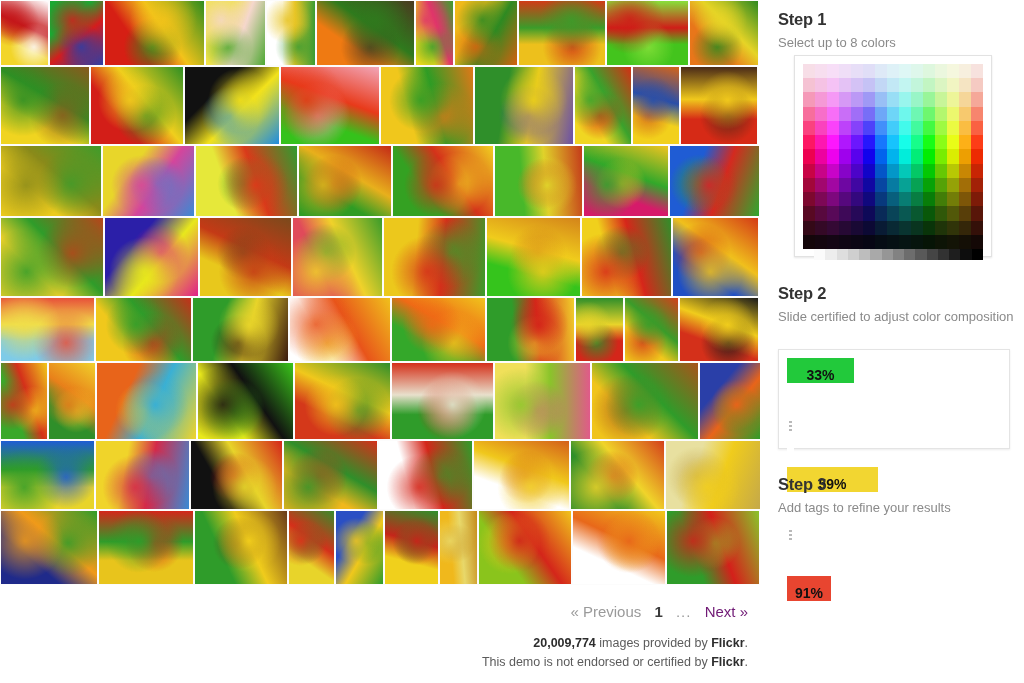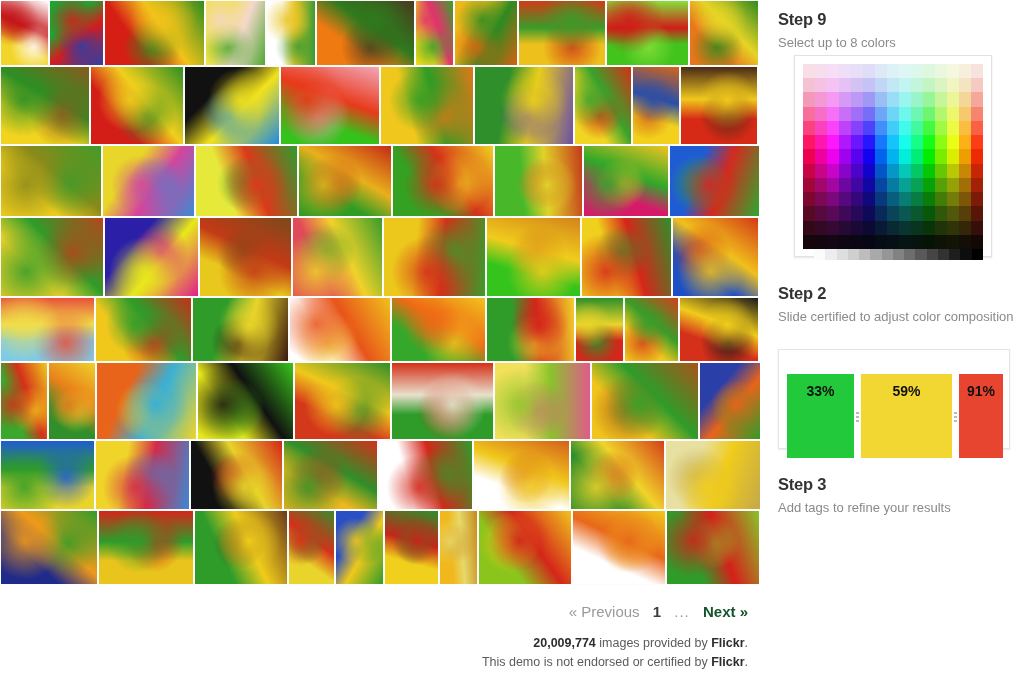--- a/index.html
+++ b/index.html
@@ -40,21 +40,21 @@
     position: absolute; left: 0; top: 603px;
     width: 748px;
     text-align: right;
     font-size: 15px;
     color: #9a9a9a;
   }
   #pager .pg { margin-left: 9px; }
   #pager .pg.muted { color: #9a9a9a; }
   #pager .pg.cur { color: #3b3b3b; font-weight: bold; }
   #pager .pg.dots { color: #9a9a9a; letter-spacing: 1px; }
-  #pager .pg.next { color: #14532d; font-weight: bold; }
+  #pager .pg.next { color: #701a75; font-weight: normal; }
 
   #credits {
     position: absolute; left: 0; top: 634px;
     width: 748px;
     text-align: right;
     font-size: 12.5px;
     color: #5b5b5b;
     line-height: 19px;
   }
   #credits b { color: #2d2d2d; font-weight: bold; }
@@ -100,23 +100,24 @@
   
   #step2 { position: absolute; left: 8px; top: 284px; width: 246px; }
   #slider-card {
     position: absolute; left: 8px; top: 349px;
     width: 232px; height: 100px;
     background: #ffffff;
     border: 1px solid #e4e4e4;
     box-shadow: 0 1px 2px rgba(0,0,0,0.08);
   }
   #slider-track {
-    position: absolute; left: 8px; top: 24px;
+    position: absolute; left: 8px; top: 8px;
     width: 216px; height: 107px;
     display: flex;
+    flex-direction: column;
   }
   .seg {
     position: relative;
     height: 84px;
     text-align: center;
     color: #111111;
     font-size: 14px;
     font-weight: bold;
     padding-top: 9px;
   }
@@ -516,21 +517,21 @@
   </div>
 
   <div id="credits">
     <div><b>20,009,774</b><span> images provided by </span><b>Flickr</b><span>.</span></div>
     <div><span>This demo is not endorsed or certified by </span><b>Flickr</b><span>.</span></div>
   </div>
 
   <div id="sidebar">
 
     <div id="step1">
-      <div class="step-title">Step 9</div>
+      <div class="step-title">Step 1</div>
       <div class="step-sub">Select up to 8 colors</div>
     </div>
     <div id="swatch-card">
       <div id="swatch-grid">
           <div class="sw-row">
             <div class="sw" style="background: rgb(247, 222, 231);"></div>
             <div class="sw" style="background: rgb(247, 222, 239);"></div>
             <div class="sw" style="background: rgb(247, 222, 247);"></div>
             <div class="sw" style="background: rgb(239, 222, 247);"></div>
             <div class="sw" style="background: rgb(231, 222, 247);"></div>

